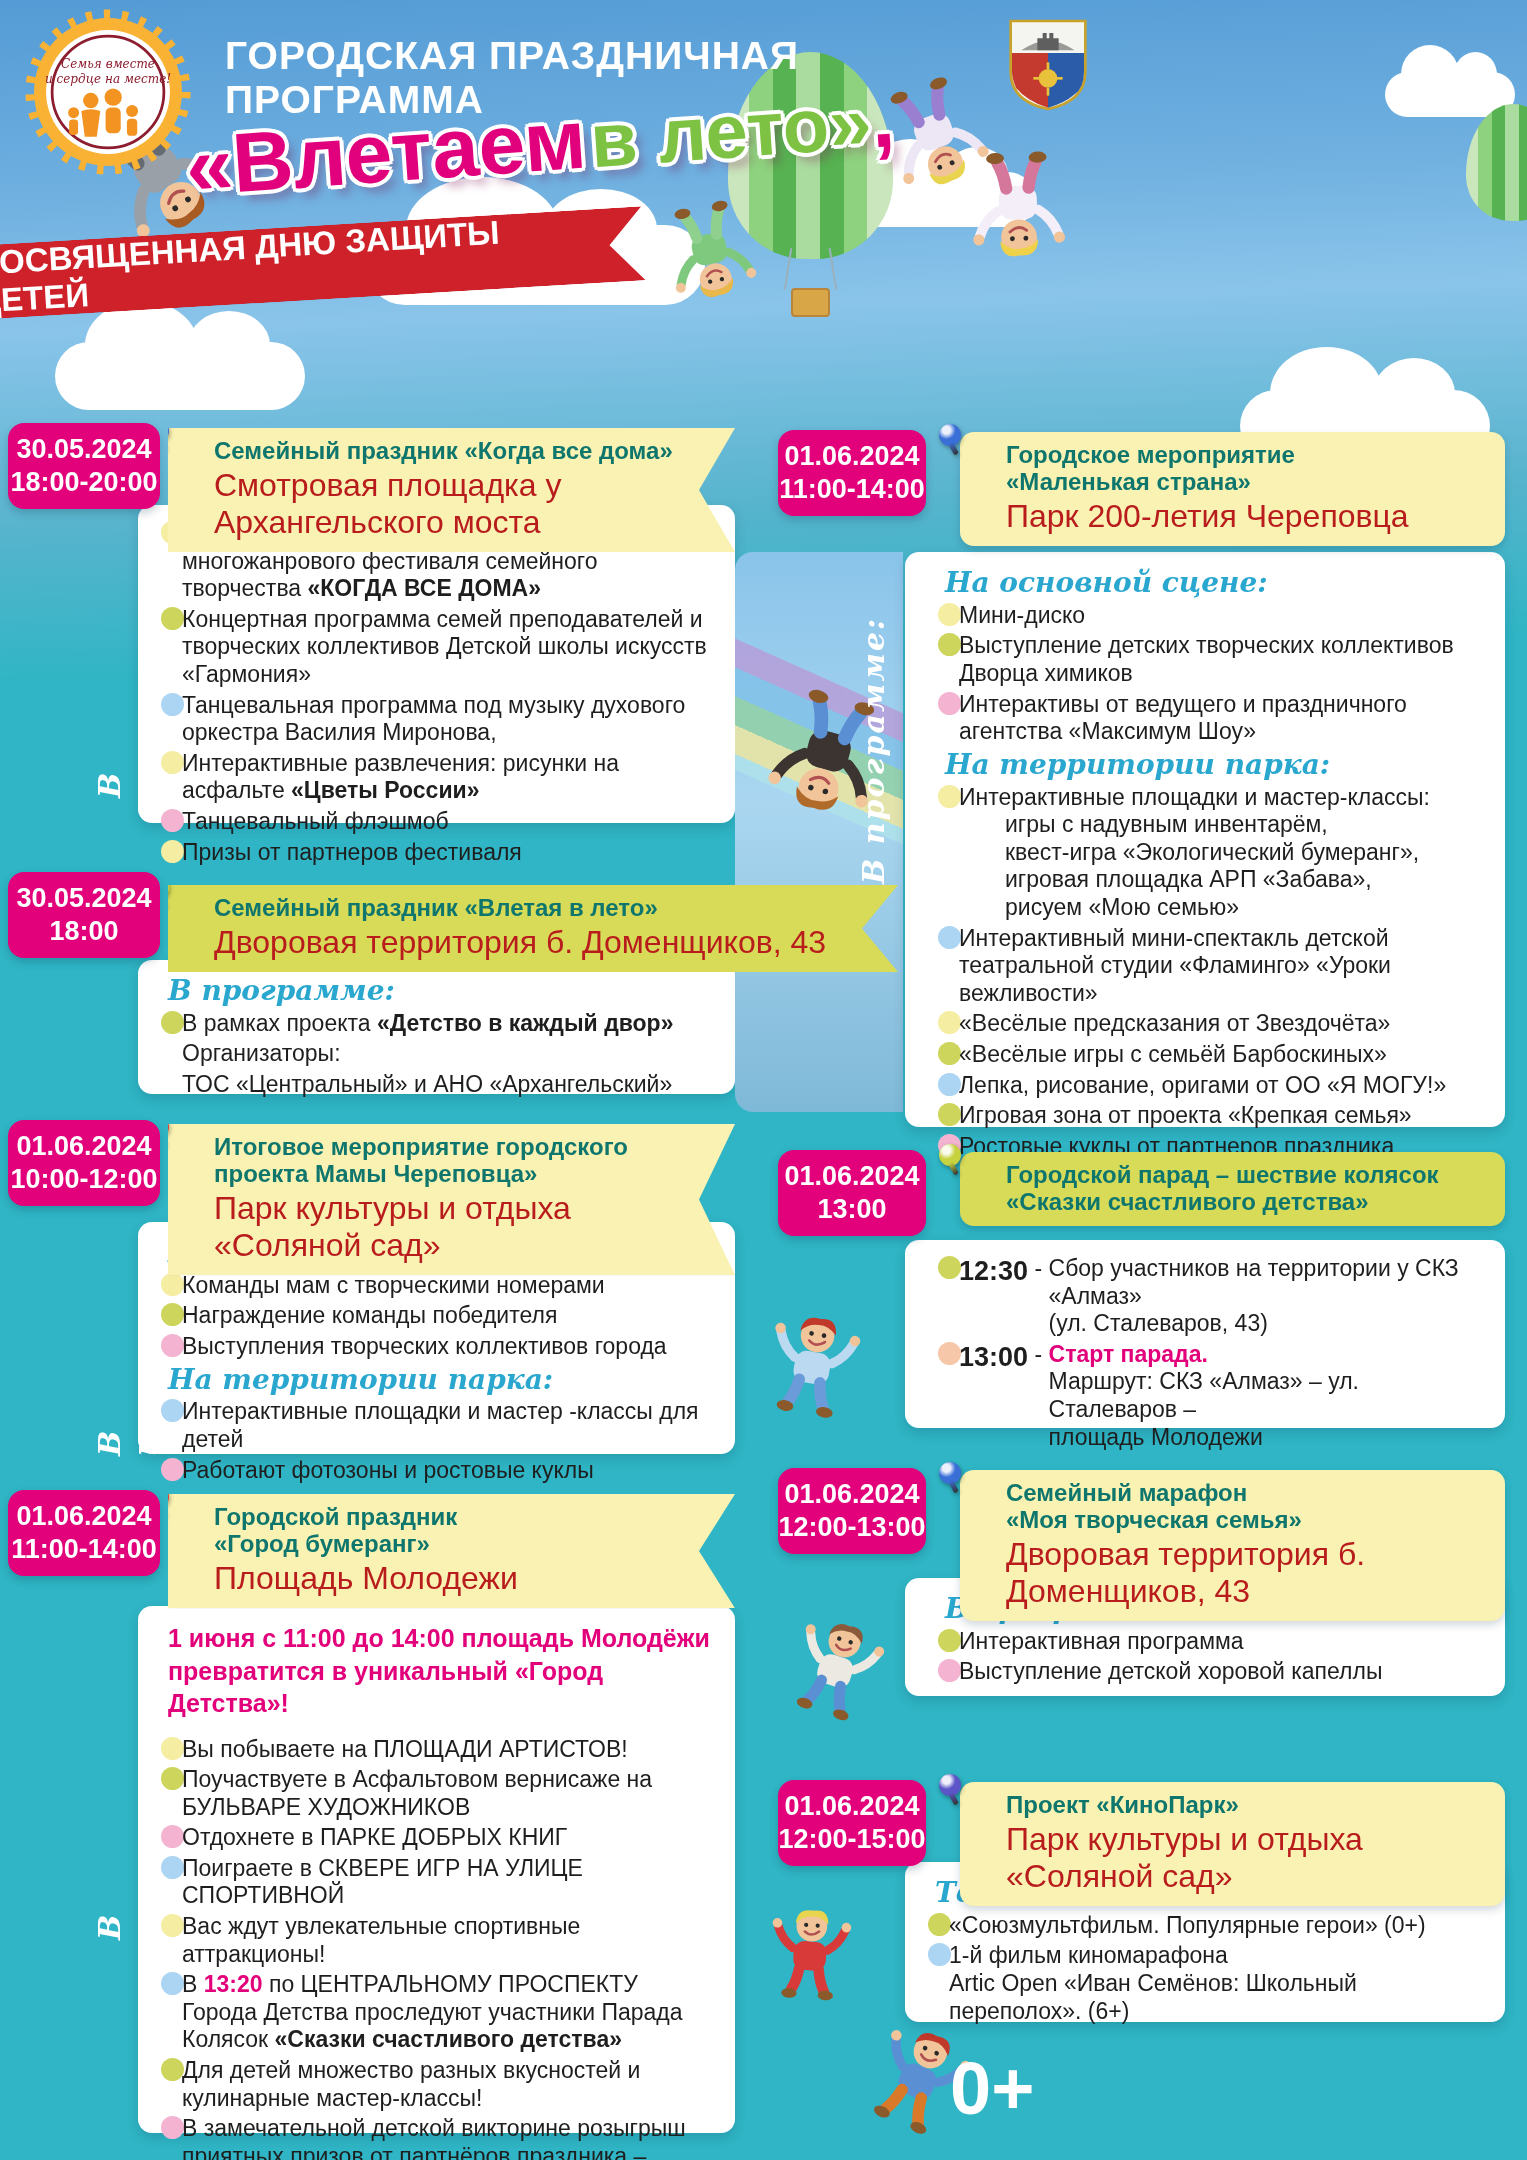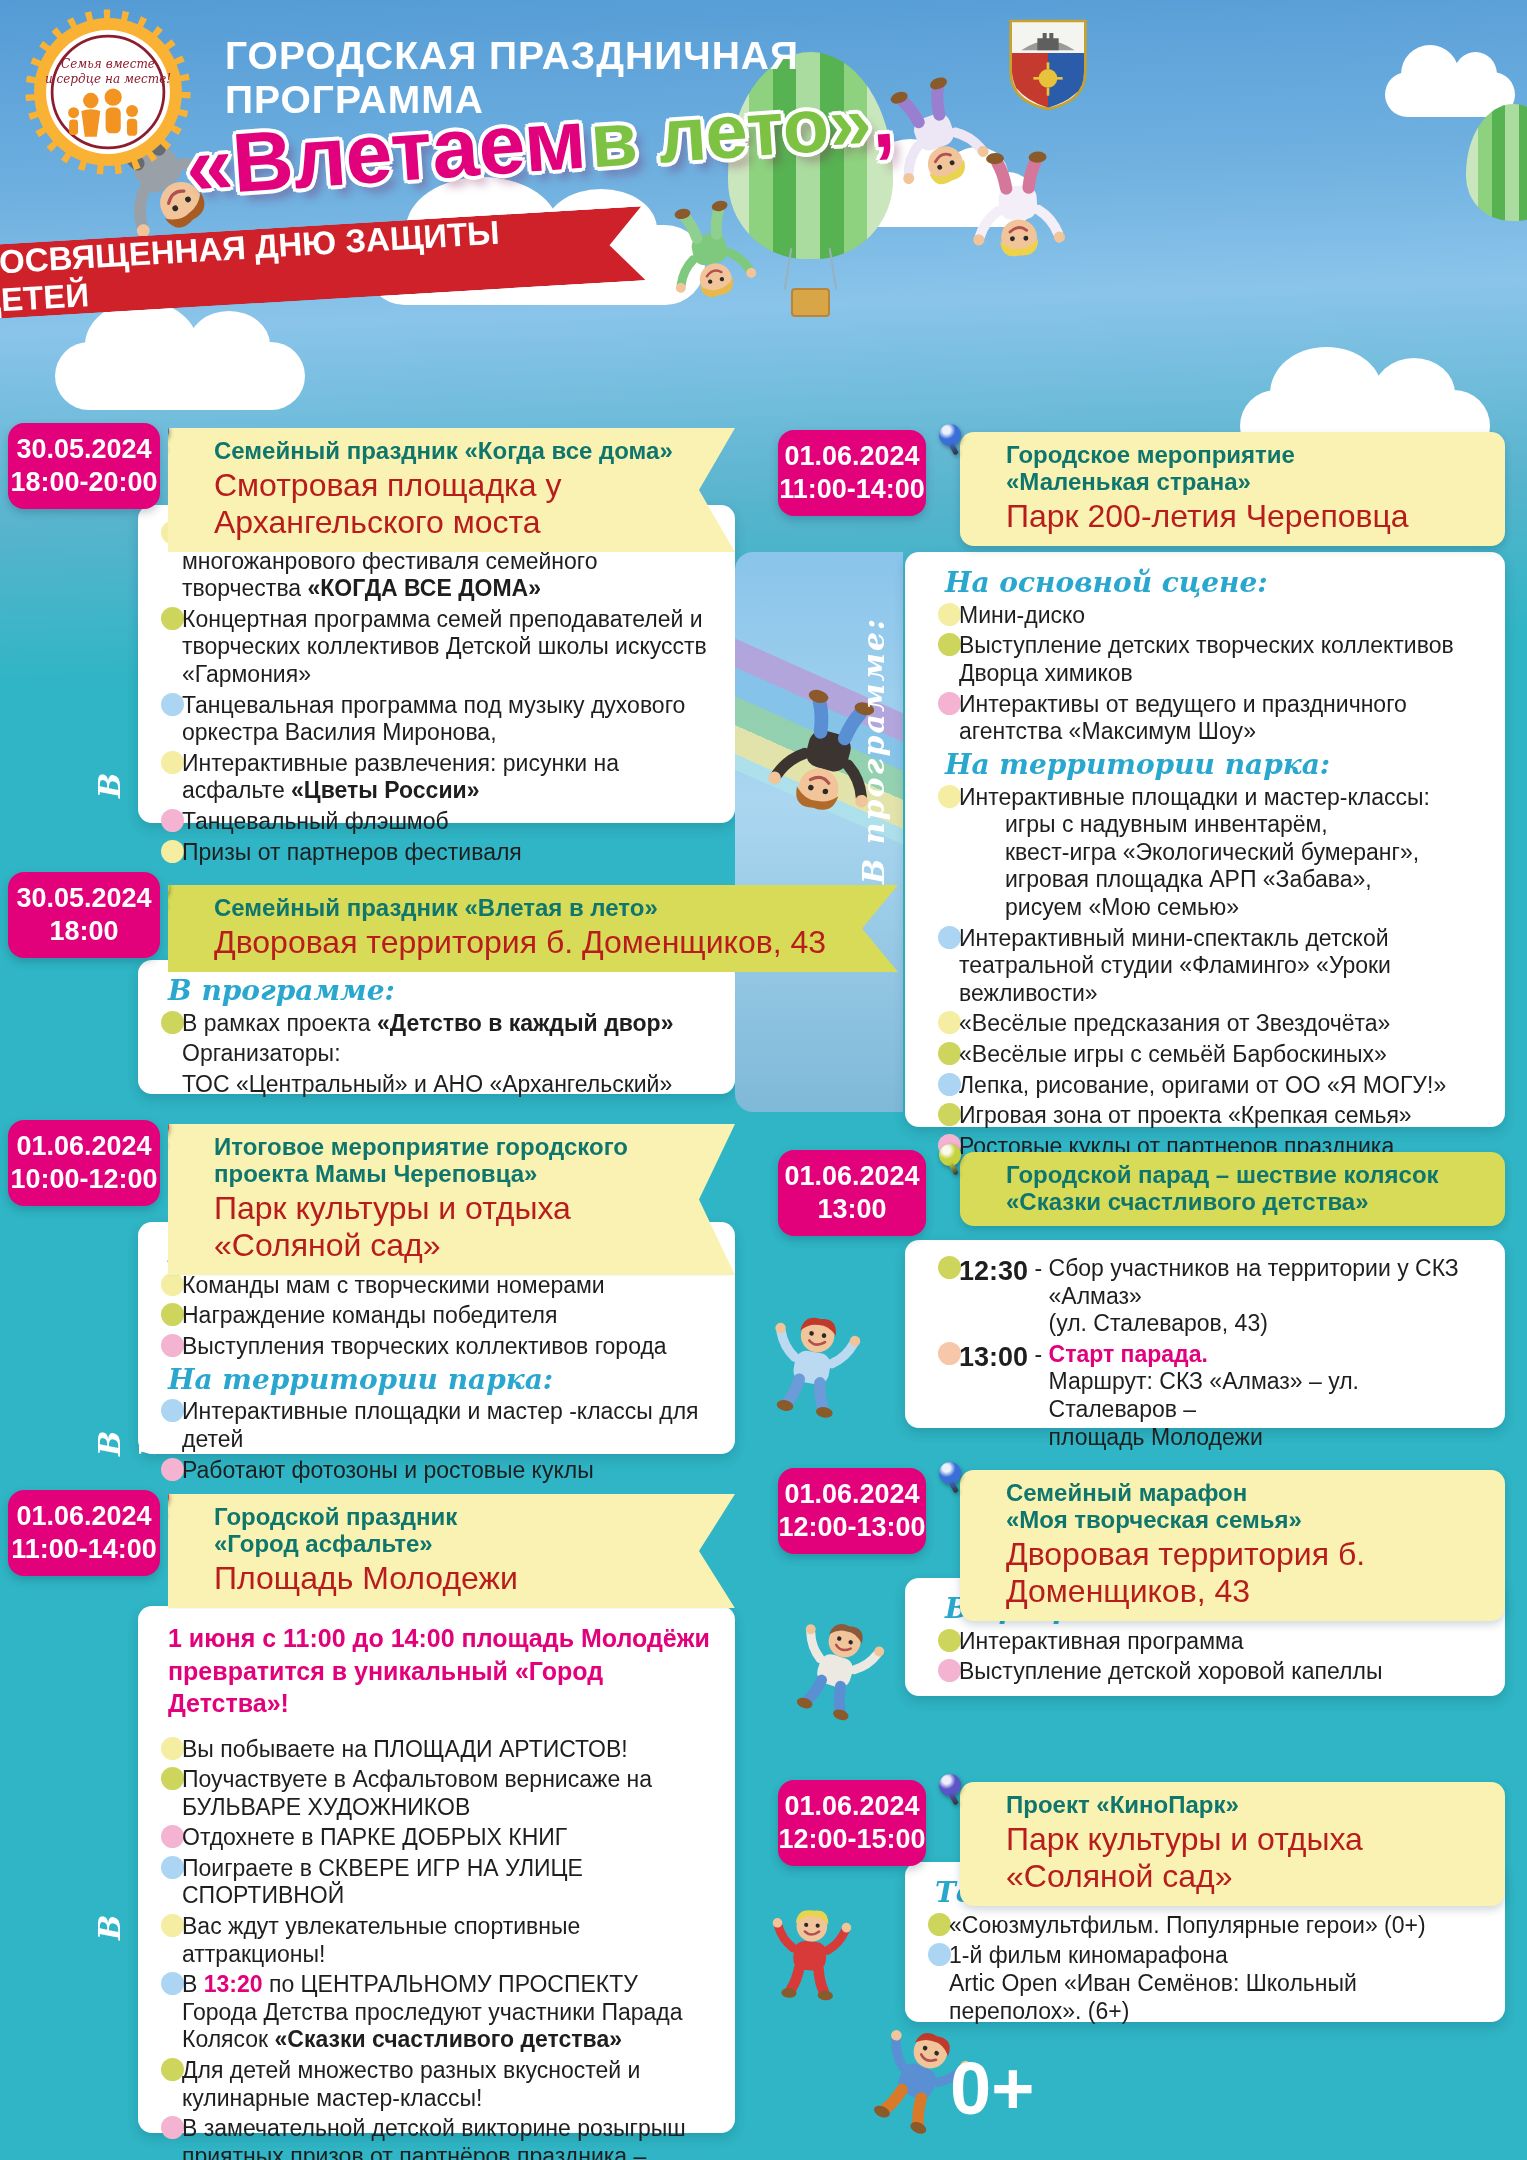--- a/index.html
+++ b/index.html
@@ -273,21 +273,21 @@
   </section>
 
   <section>
     <div class="ev-badge" style="left:8px;top:1490px">
       <span>01.06.2024</span>
       <span>11:00-14:00</span>
     </div>
     <div class="ev-banner banner-yellow notch" style="left:168px;top:1494px;width:567px">
       <span class="pin" style="--pc:#d8403a"></span>
       <div class="ev-title">Городской праздник
-«Город асфальте»</div>
+«Город бумеранг»</div>
       <div class="ev-sub">Площадь Молодежи</div>
     </div>
     <div class="vlabel" style="left:92px;top:1680px;height:260px">В программе:</div>
     <div class="ev-card" style="left:138px;top:1606px;width:597px;height:527px">
       <div class="content">
         <div class="intro">1 июня с 11:00 до 14:00 площадь Молодёжи
 превратится в уникальный «Город Детства»!</div>
         <ul class="plist">
           <li><span class="dot d-y"></span><span class="txt">Вы побываете на ПЛОЩАДИ АРТИСТОВ!</span></li>
           <li><span class="dot d-g"></span><span class="txt">Поучаствуете в Асфальтовом вернисаже на БУЛЬВАРЕ ХУДОЖНИКОВ</span></li>

